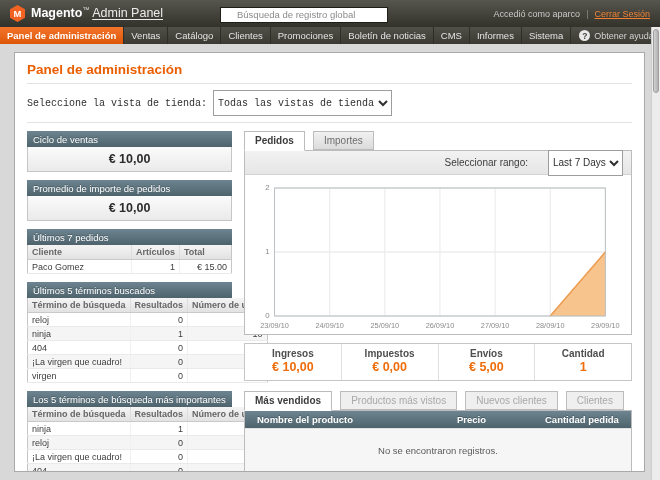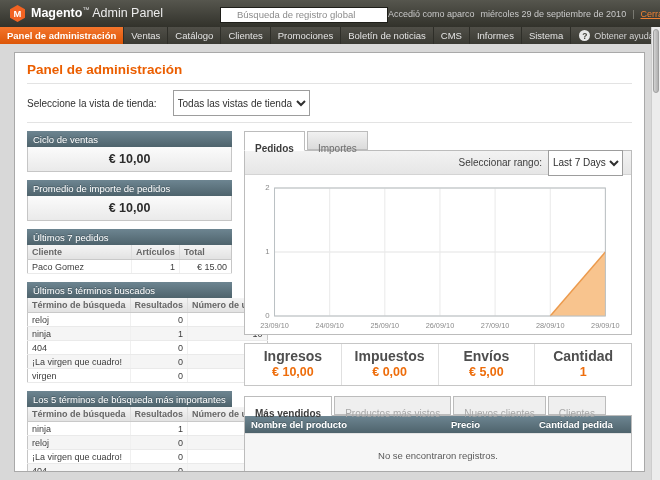--- a/index.html
+++ b/index.html
@@ -6,79 +6,79 @@
   html,body{width:660px;height:480px;}
   body{font-family:"Liberation Sans","DejaVu Sans",sans-serif;background:#d8d8d8;}
   .screen{position:relative;width:660px;height:480px;overflow:hidden;background:#d8d8d8;}
 
   
   .hdr{height:27px;background:linear-gradient(#56564e,#32322b);display:flex;align-items:center;padding:0 10px;}
   .logo{display:flex;align-items:center;gap:6px;width:210px;flex:none;}
   .logo-text{color:#fff;font-size:12.5px;white-space:nowrap;}
   .logo-text b{font-weight:bold;}
   .logo-text .tm{font-size:7px;vertical-align:super;color:#ddd;}
-  .logo-text .sub{color:#ececec;font-weight:normal;}
+  .logo-text .sub{color:#ececec;font-weight:normal;text-decoration:underline;}
   .gsearch input{width:168px;height:16px;border:1px solid #1f1f1a;font-size:9.5px;color:#8b8b8b;padding:0 16px;background:#fff;}
   .hdr-right{margin-left:auto;display:flex;align-items:center;gap:6px;font-size:9px;color:#c9c9c9;white-space:nowrap;}
   .hdr-right .sep{color:#8a8a82;}
   .logout{color:#f08133;text-decoration:underline;cursor:pointer;}
 
   
   .nav{height:17px;background:linear-gradient(#504f48,#3a3a33);display:flex;align-items:stretch;font-size:9.5px;color:#e4e4e4;}
   .nav-item{display:flex;align-items:center;padding:0 7px;border-right:1px solid #2e2e28;cursor:pointer;white-space:nowrap;}
   .nav-item.active{background:linear-gradient(#f4752c,#dc5607);color:#fff;font-weight:bold;}
   .nav-help{margin-left:auto;display:flex;align-items:center;gap:4px;padding:0 8px;font-size:9px;color:#d3d3d3;cursor:pointer;white-space:nowrap;}
   .help-ico{width:11px;height:11px;border-radius:50%;background:#e9e9e9;color:#45453e;font-size:8.5px;font-weight:bold;display:flex;align-items:center;justify-content:center;flex:none;}
 
   
   .content{position:absolute;top:44px;left:0;right:9px;bottom:0;padding:8px 6px 8px 14px;}
   .panel{background:#fff;border:1px solid #a9a9a9;height:100%;padding:9px 12px;overflow:hidden;}
   .page-title{color:#eb5e00;font-size:13.5px;font-weight:bold;margin-bottom:6px;}
   .hr{border-top:1px solid #e3e3e3;}
-  .switcher{display:flex;align-items:center;gap:16px;padding:6px 0;font-size:10px;color:#2f2f2f;}
+  .switcher{display:flex;align-items:center;gap:6px;padding:6px 0;font-size:10px;color:#2f2f2f;font-family:Liberation Mono, monospace;}
   select{font-size:10px;height:26px;border:1px solid #9d9d9d;background:#fff;color:#2f2f2f;font-family:inherit;}
   .cols{display:flex;gap:12px;margin-top:8px;}
   .col-left{width:205px;flex:none;}
   .col-right{flex:1;min-width:0;}
 
   
   .block{margin-bottom:8px;}
   .sec-head{background:linear-gradient(#6d8591,#4e636c);color:#fff;font-size:9.5px;font-weight:normal;padding:2.5px 6px;text-shadow:0 -1px 0 rgba(0,0,0,.25);}
   .sec-val{border:1px solid #c6c6c6;border-top:none;background:linear-gradient(#fbfbfb,#eaeaea);text-align:center;font-size:12.5px;font-weight:bold;color:#2b2b2b;padding:5px 0;}
   .dash-table{width:100%;border-collapse:collapse;border:1px solid #c6c6c6;border-top:none;font-size:9px;}
   .dash-table th{background:linear-gradient(#f4f4f4,#e2e2e2);color:#666;font-weight:bold;text-align:left;padding:2px 4px;border-bottom:1px solid #c9c9c9;border-right:1px solid #ddd;white-space:nowrap;}
   .dash-table td{color:#3d3d3d;padding:1.5px 4px;border-bottom:1px solid #eaeaea;border-right:1px solid #f0f0f0;white-space:nowrap;overflow:hidden;}
   .dash-table th:last-child,.dash-table td:last-child{border-right:none;}
   .dash-table tbody tr:nth-child(even){background:#f5f5f5;}
   .dash-table td:nth-child(2),.dash-table td:nth-child(3){text-align:right;}
   .t-orders th:nth-child(2){width:44px;} .t-orders th:nth-child(3){width:52px;}
   .t-search th:nth-child(2){width:46px;} .t-search th:nth-child(3){width:64px;}
 
   
   .tabs{display:flex;align-items:flex-end;position:relative;z-index:2;}
-  .tab{height:19px;line-height:18px;padding:8px 10px;font-size:10px;border:1px solid #bcbcbc;background:linear-gradient(#f1f1f1,#dbdbdb);color:#6e6e6e;margin-right:2px;cursor:pointer;white-space:nowrap;}
+  .tab{height:19px;line-height:18px;padding:0 10px;font-size:10px;border:1px solid #bcbcbc;background:linear-gradient(#f1f1f1,#dbdbdb);color:#6e6e6e;margin-right:8px;cursor:pointer;white-space:nowrap;}
   .tab.active{background:#fff;border-bottom-color:#fff;font-weight:bold;color:#3c3c3c;margin-bottom:-1px;height:20px;}
   .tab.disabled{color:#a8a8a8;background:#efefef;}
   .tabbox{border:1px solid #bcbcbc;background:#fff;}
-  .chart-toolbar{background:linear-gradient(#f2f2f2,#e6e6e6);border-bottom:1px solid #d4d4d4;height:24px;display:flex;align-items:center;justify-content:flex-end;gap:6px;padding:0 8px;font-size:10px;color:#3c3c3c;}
+  .chart-toolbar{background:linear-gradient(#f2f2f2,#e6e6e6);border-bottom:1px solid #d4d4d4;height:24px;display:flex;align-items:center;justify-content:flex-end;gap:20px;padding:0 8px;font-size:10px;color:#3c3c3c;}
   .chart-wrap{padding:7px 8px 2px;}
   .chart-wrap svg{display:block;width:100%;}
 
   
   .stats{display:flex;border:1px solid #c6c6c6;background:#fff;margin-top:8px;}
   .stat{flex:1;text-align:center;padding:4px 2px 6px;border-left:1px solid #e0e0e0;}
   .stat:first-child{border-left:none;}
-  .stat-label{font-size:14px;font-weight:bold;color:#4e4e4e;}
+  .stat-label{font-size:10px;font-weight:bold;color:#4e4e4e;}
   .stat-value{font-size:12.5px;font-weight:bold;color:#ee6d0b;margin-top:1px;}
 
   
   .bottom-tabs{margin-top:10px;}
   .prod-wrap{border:1px solid #bcbcbc;}
   .prod-table{width:100%;border-collapse:collapse;font-size:9.5px;}
-  .prod-table th{background:linear-gradient(#6d8591,#4e636c);color:#fff;text-align:left;font-weight:bold;padding:3px 6px;text-shadow:0 -1px 0 rgba(0,0,0,.25);white-space:nowrap;}
+  .prod-table th{background:linear-gradient(#6d8591,#4e636c);color:#fff;text-align:left;font-weight:bold;padding:3px 12px;text-shadow:0 -1px 0 rgba(0,0,0,.25);white-space:nowrap;}
   .prod-table th:nth-child(2){width:88px;}
   .prod-table th:nth-child(3){width:98px;}
   .prod-empty{background:#f6f6f6;text-align:center;color:#5a5a5a;font-size:9.5px;padding:16px 0 20px;border-top:1px solid #e3e3e3;}
 
   
   .scrollbar{position:absolute;top:27px;right:0;bottom:0;width:9px;background:#ececec;border-left:1px solid #cdcdcd;}
   .scroll-thumb{position:absolute;top:2px;left:1px;width:6px;height:64px;background:linear-gradient(90deg,#d2d2d2,#b0b0b0);border:1px solid #9f9f9f;border-radius:3px;}
 </style>
 </head>
 <body>
@@ -91,21 +91,20 @@
         <polygon points="8,0 16,4.5 16,13.5 8,18 0,13.5 0,4.5" fill="#f26322"></polygon>
         <text x="8" y="13" font-size="10" font-weight="bold" fill="#ffffff" text-anchor="middle" font-family="Liberation Sans, sans-serif">M</text>
       </svg>
       <span class="logo-text"><b>Magento</b><span class="tm">™</span> <span class="sub">Admin Panel</span></span>
     </div>
     <div class="gsearch">
       <input type="text" value="Búsqueda de registro global" style="">
     </div>
     <div class="hdr-right">
       <span>Accedió como aparco</span>
-      <span>miércoles 29 de septiembre de 2010</span>
       <span class="sep">|</span>
       <span class="logout">Cerrar Sesión</span>
     </div>
   </div>
 
   <div class="nav">
     <div class="nav-item active">Panel de administración</div>
     <div class="nav-item">Ventas</div>
     <div class="nav-item">Catálogo</div>
     <div class="nav-item">Clientes</div>

